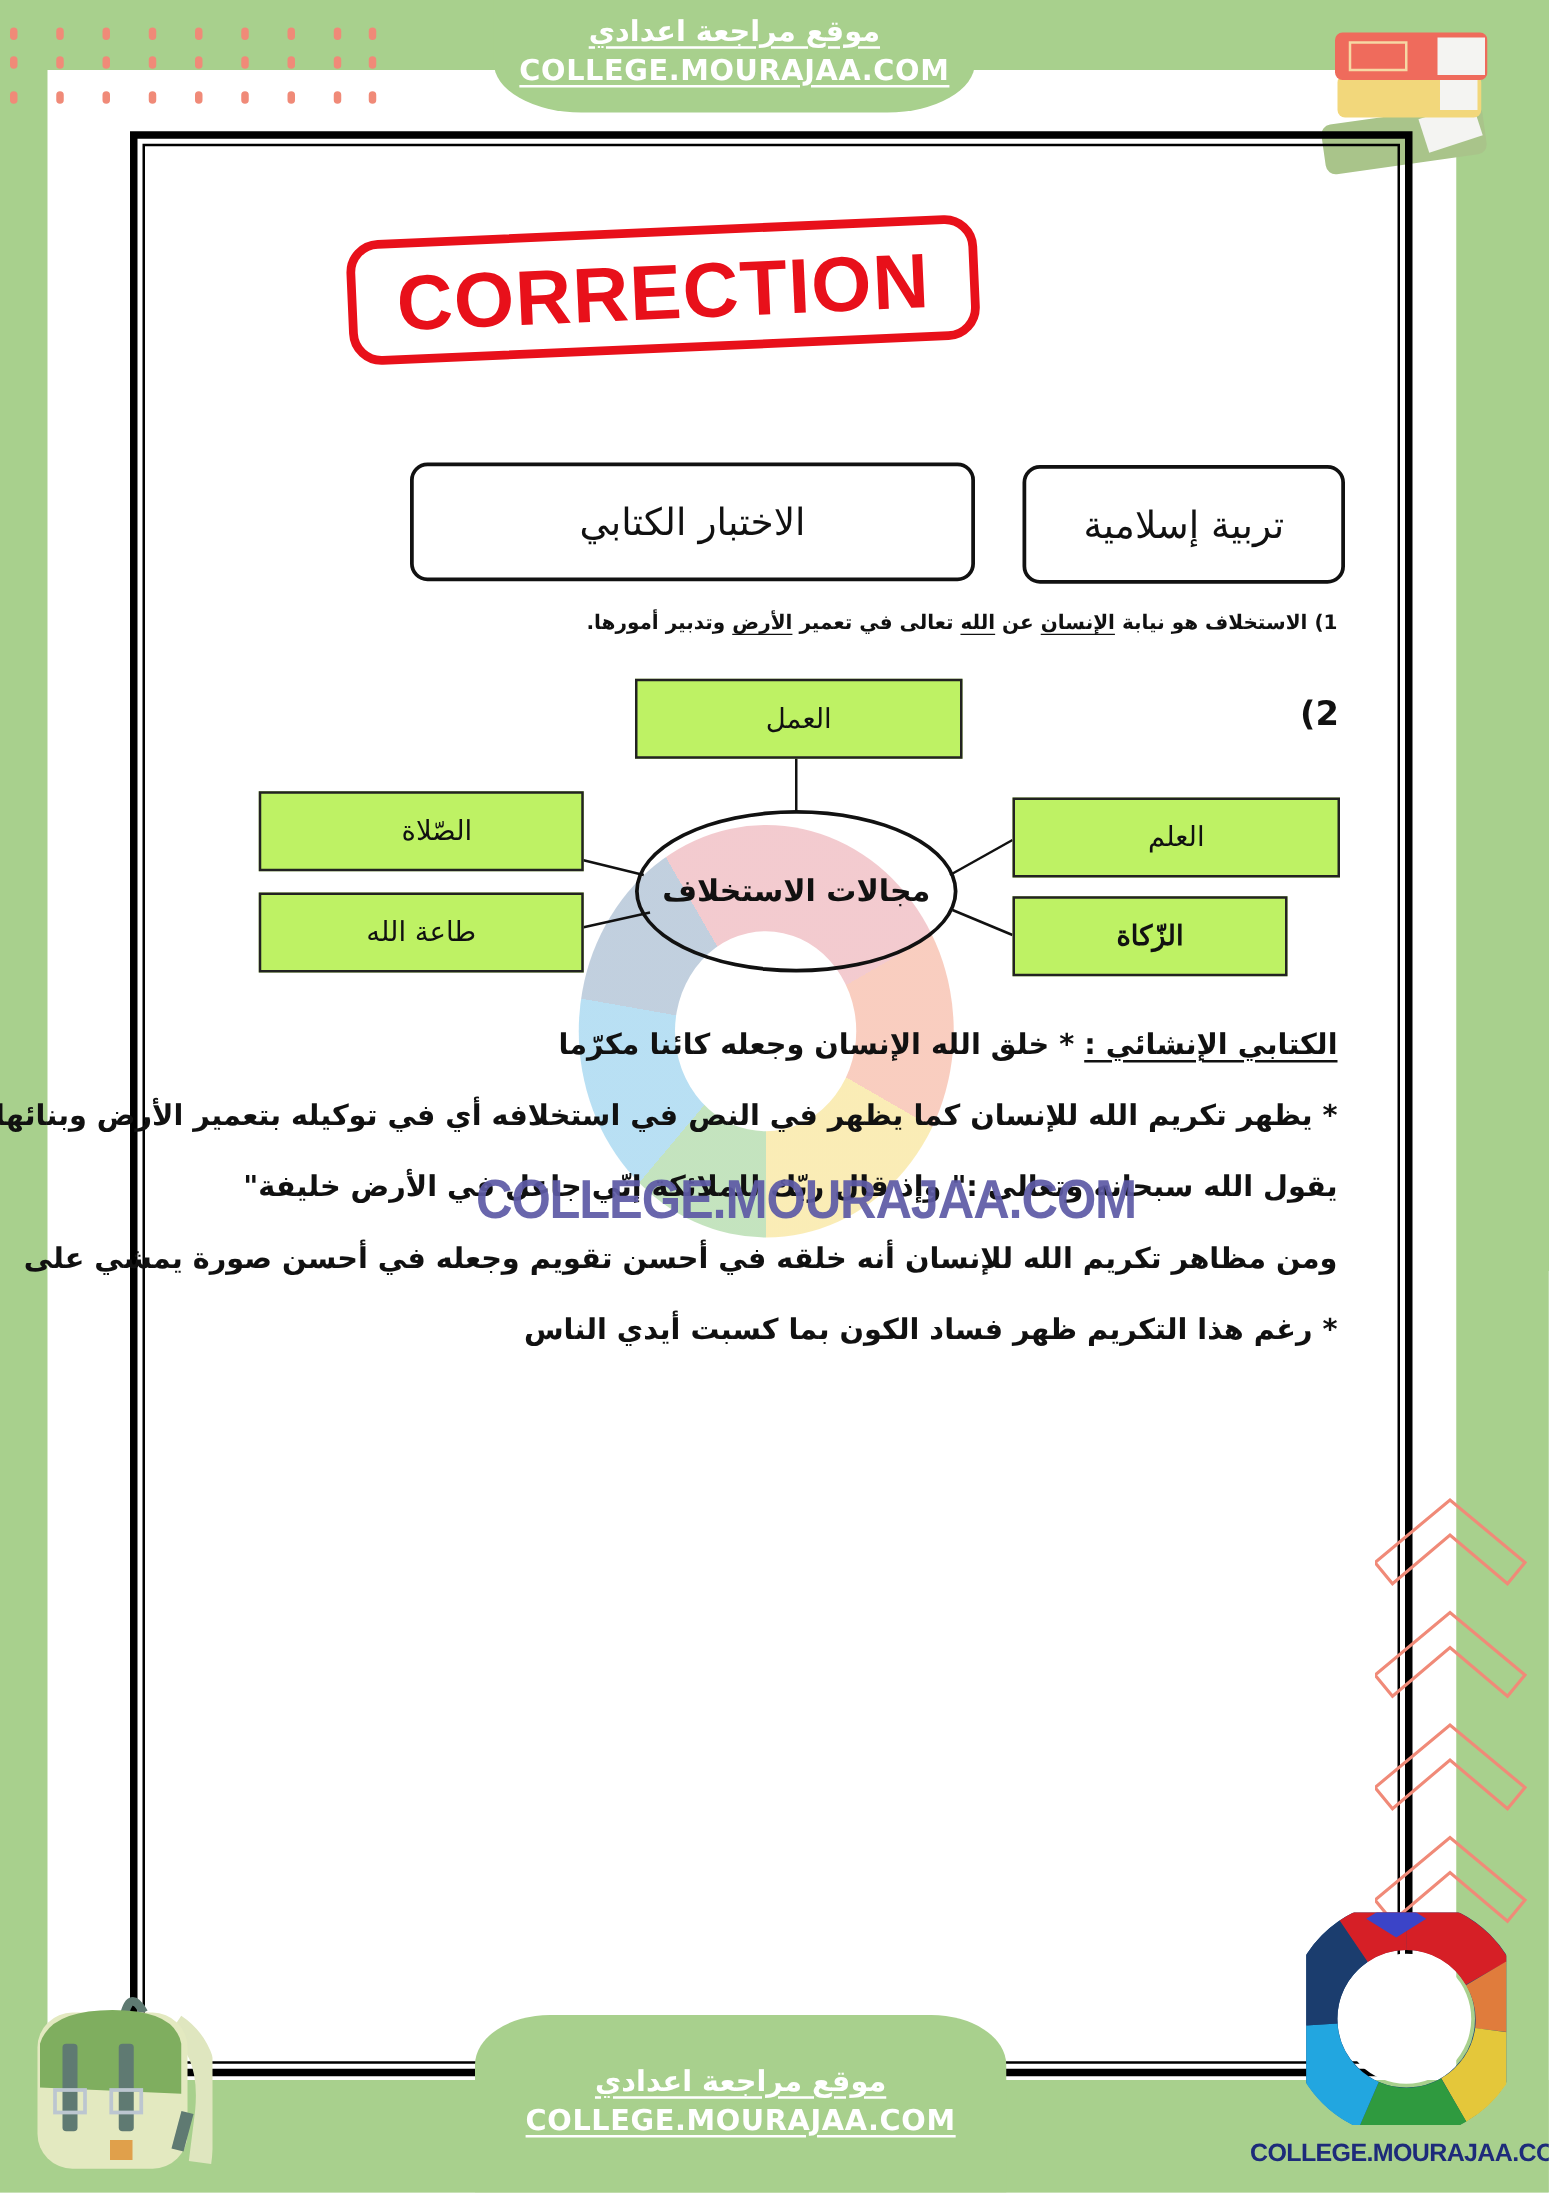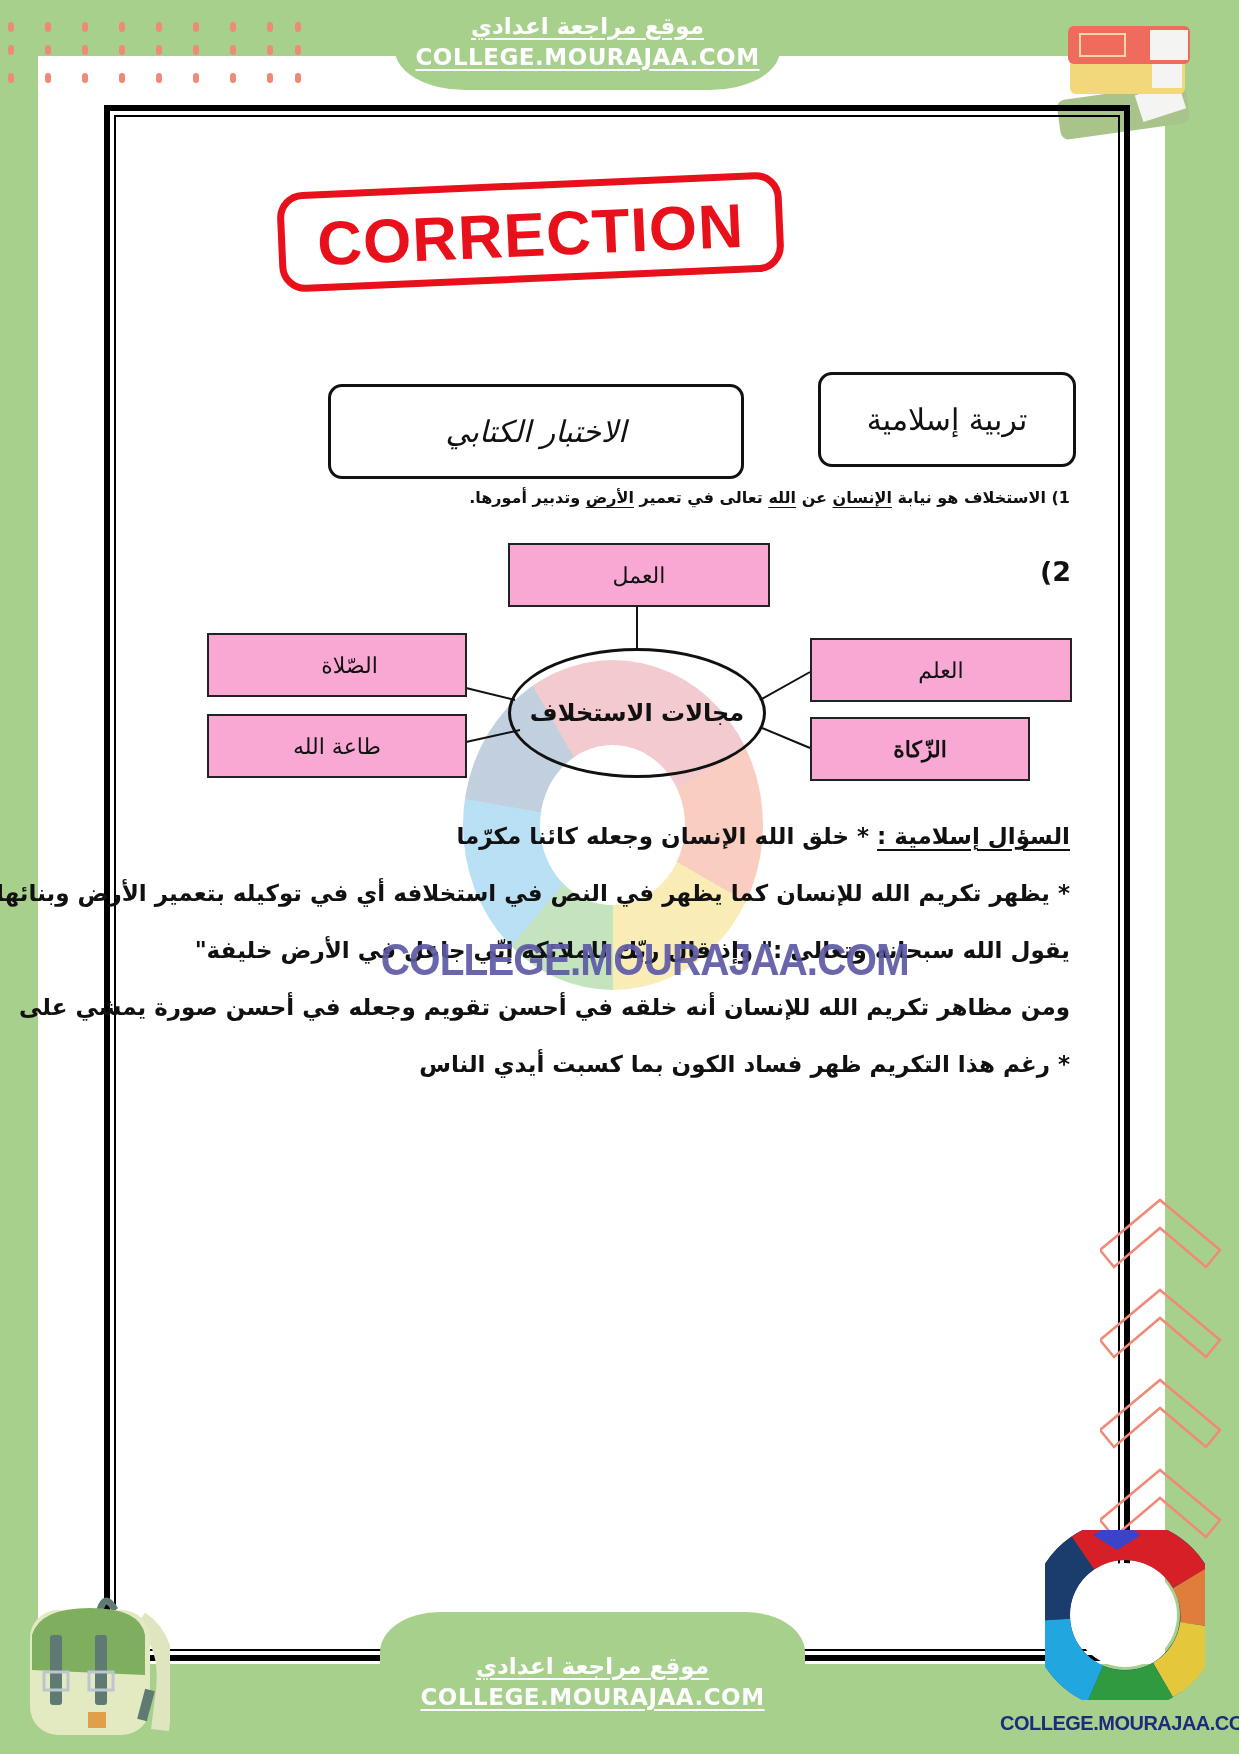--- a/index.html
+++ b/index.html
@@ -11,27 +11,27 @@
   .banner{background:#a8d08d;text-align:center;color:#fff;}
   .banner .ar{font-size:23px;font-weight:bold;text-decoration:underline;text-underline-offset:4px;direction:rtl;line-height:32px;}
   .banner .en{font-size:23px;font-weight:bold;text-decoration:underline;text-underline-offset:4px;letter-spacing:0.5px;line-height:30px;font-family:"DejaVu Sans",sans-serif;}
   .top-banner{left:395px;top:0;width:385px;height:90px;border-radius:0 0 70px 70px/0 0 40px 40px;padding-top:10px;box-sizing:border-box;}
   .bottom-banner{left:380px;top:1612px;width:425px;height:142px;border-radius:60px 60px 0 0/40px 40px 0 0;padding-top:38px;box-sizing:border-box;}
   .bottom-strip{left:0;top:1664px;width:1239px;height:90px;background:#a8d08d;}
   .frame{left:104px;top:105px;width:1026px;height:1556px;border:6px solid #000;box-sizing:border-box;}
   .frame-inner{left:114px;top:115px;width:1006px;height:1536px;border:2px solid #000;box-sizing:border-box;}
   .stamp{left:278px;top:182px;width:505px;height:100px;border:7px solid #e8101a;border-radius:26px;transform:rotate(-2.5deg);color:#e8101a;font-family:"Liberation Sans",sans-serif;font-weight:900;font-size:62px;text-align:center;line-height:92px;letter-spacing:1px;box-sizing:border-box;}
   .hbox{border:3px solid #111;border-radius:14px;box-sizing:border-box;display:flex;align-items:center;justify-content:center;font-family:"DejaVu Serif",serif;font-size:30px;color:#111;direction:rtl;}
-  .exam-box{left:328px;top:384px;width:416px;height:95px;font-style:italic;}
+  .exam-box{left:328px;top:370px;width:452px;height:95px;}
   .subject-box{left:818px;top:372px;width:258px;height:95px;}
   .q-line{font-family:"DejaVu Sans",sans-serif;font-weight:bold;color:#111;direction:rtl;text-align:right;white-space:nowrap;}
   .q1{left:340px;top:488px;width:730px;font-size:16px;}
   .q1 u{text-underline-offset:4px;}
   .q2num{left:1040px;top:556px;font-size:27px;}
-  .dbox{border:2px solid #222;box-sizing:border-box;background:#f9a8d4;display:flex;align-items:center;justify-content:center;font-family:"DejaVu Serif",serif;font-size:22px;color:#111;direction:rtl;}
+  .dbox{border:2px solid #222;box-sizing:border-box;background:#bef264;display:flex;align-items:center;justify-content:center;font-family:"DejaVu Serif",serif;font-size:22px;color:#111;direction:rtl;}
   .ellipse{left:508px;top:648px;width:258px;height:130px;border:3px solid #111;border-radius:50%;box-sizing:border-box;display:flex;align-items:center;justify-content:center;font-size:24px;font-weight:bold;direction:rtl;color:#111;}
   .wheel{left:463px;top:660px;width:300px;height:330px;border-radius:50%;opacity:0.55;
     background:conic-gradient(#e9a0a8 0 60deg,#f4a58c 60deg 120deg,#f6dd7a 120deg 180deg,#94cd8a 180deg 220deg,#7fc6ea 220deg 280deg,#8fa9c4 280deg 330deg,#e9a0a8 330deg 360deg);}
   .wheel-hole{left:540px;top:745px;width:145px;height:160px;border-radius:50%;background:#fff;}
   .watermark{left:360px;top:935px;width:520px;font-family:"Liberation Sans",sans-serif;font-weight:900;font-size:44px;color:#5d5aa6;opacity:0.92;letter-spacing:-1px;text-align:center;transform:scaleX(0.92);}
   .essay{left:200px;top:808px;width:870px;}
   .essay p{margin:0;font-family:"DejaVu Sans",sans-serif;font-weight:bold;font-size:23px;line-height:57px;color:#111;direction:rtl;text-align:right;white-space:nowrap;}
   .essay .lbl{text-decoration:underline;text-underline-offset:5px;}
   .books{left:1040px;top:20px;width:150px;height:120px;}
   .backpack{left:20px;top:1580px;width:150px;height:160px;}
@@ -115,21 +115,21 @@
 </svg>
 
 <div class="abs dbox" style="left:508px;top:543px;width:262px;height:64px;">العمل</div>
 <div class="abs dbox" style="left:207px;top:633px;width:260px;height:64px;padding-left:25px;">الصّلاة</div>
 <div class="abs dbox" style="left:207px;top:714px;width:260px;height:64px;">طاعة الله</div>
 <div class="abs dbox" style="left:810px;top:638px;width:262px;height:64px;">العلم</div>
 <div class="abs dbox" style="left:810px;top:717px;width:220px;height:64px;font-weight:bold;">الزّكاة</div>
 <div class="abs ellipse">مجالات الاستخلاف</div>
 
 <div class="abs essay">
-  <p><span class="lbl">السؤال إسلامية :</span> <span>* خلق الله الإنسان وجعله كائنا مكرّما</span></p>
+  <p><span class="lbl">الكتابي الإنشائي :</span> <span>* خلق الله الإنسان وجعله كائنا مكرّما</span></p>
   <p>* يظهر تكريم الله للإنسان كما يظهر في النص في استخلافه أي في توكيله بتعمير الأرض وبنائها.</p>
   <p>يقول الله سبحانه وتعالى :" وإذ قال ربّك للملائكة إنّي جاعل في الأرض خليفة"</p>
   <p>ومن مظاهر تكريم الله للإنسان أنه خلقه في أحسن تقويم وجعله في أحسن صورة يمشي على</p>
   <p>* رغم هذا التكريم ظهر فساد الكون بما كسبت أيدي الناس</p>
 </div>
 
 <div class="abs watermark">COLLEGE.MOURAJAA.COM</div>
 
 <svg class="abs" style="left:1100px;top:1190px;width:139px;height:360px" viewBox="0 0 139 360">
   <g fill="none" stroke="#f08a78" stroke-width="2.5">

